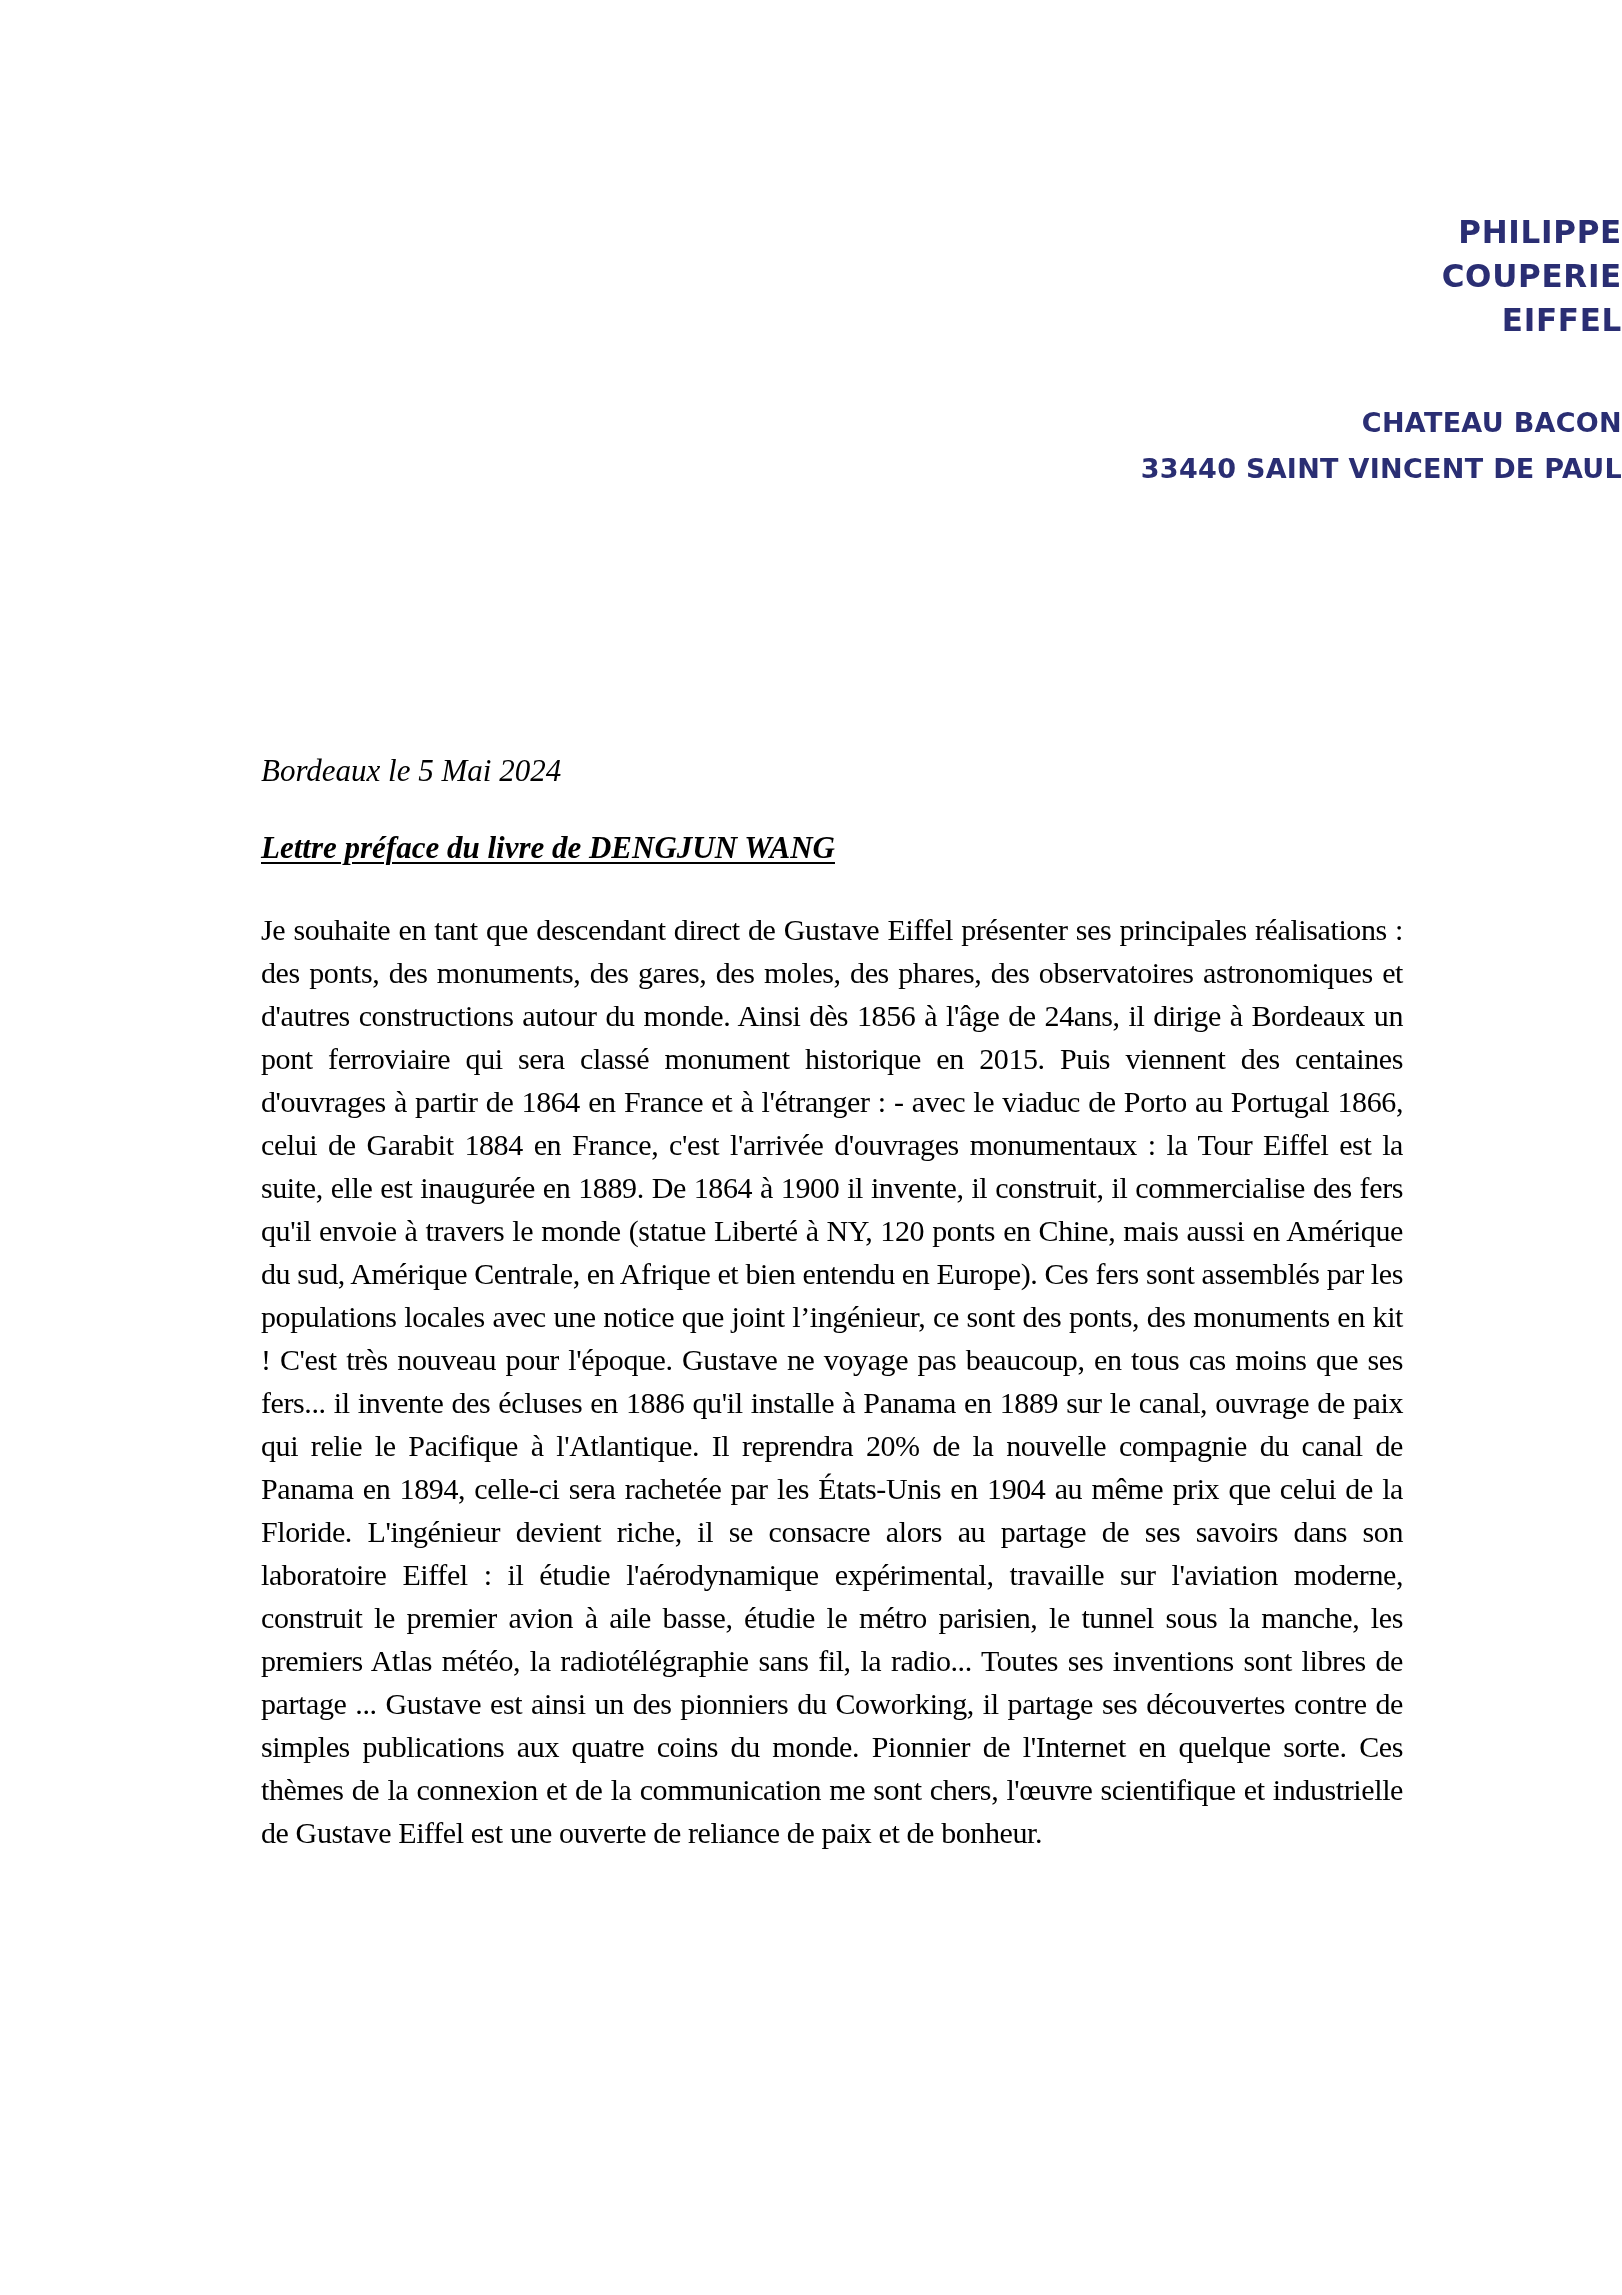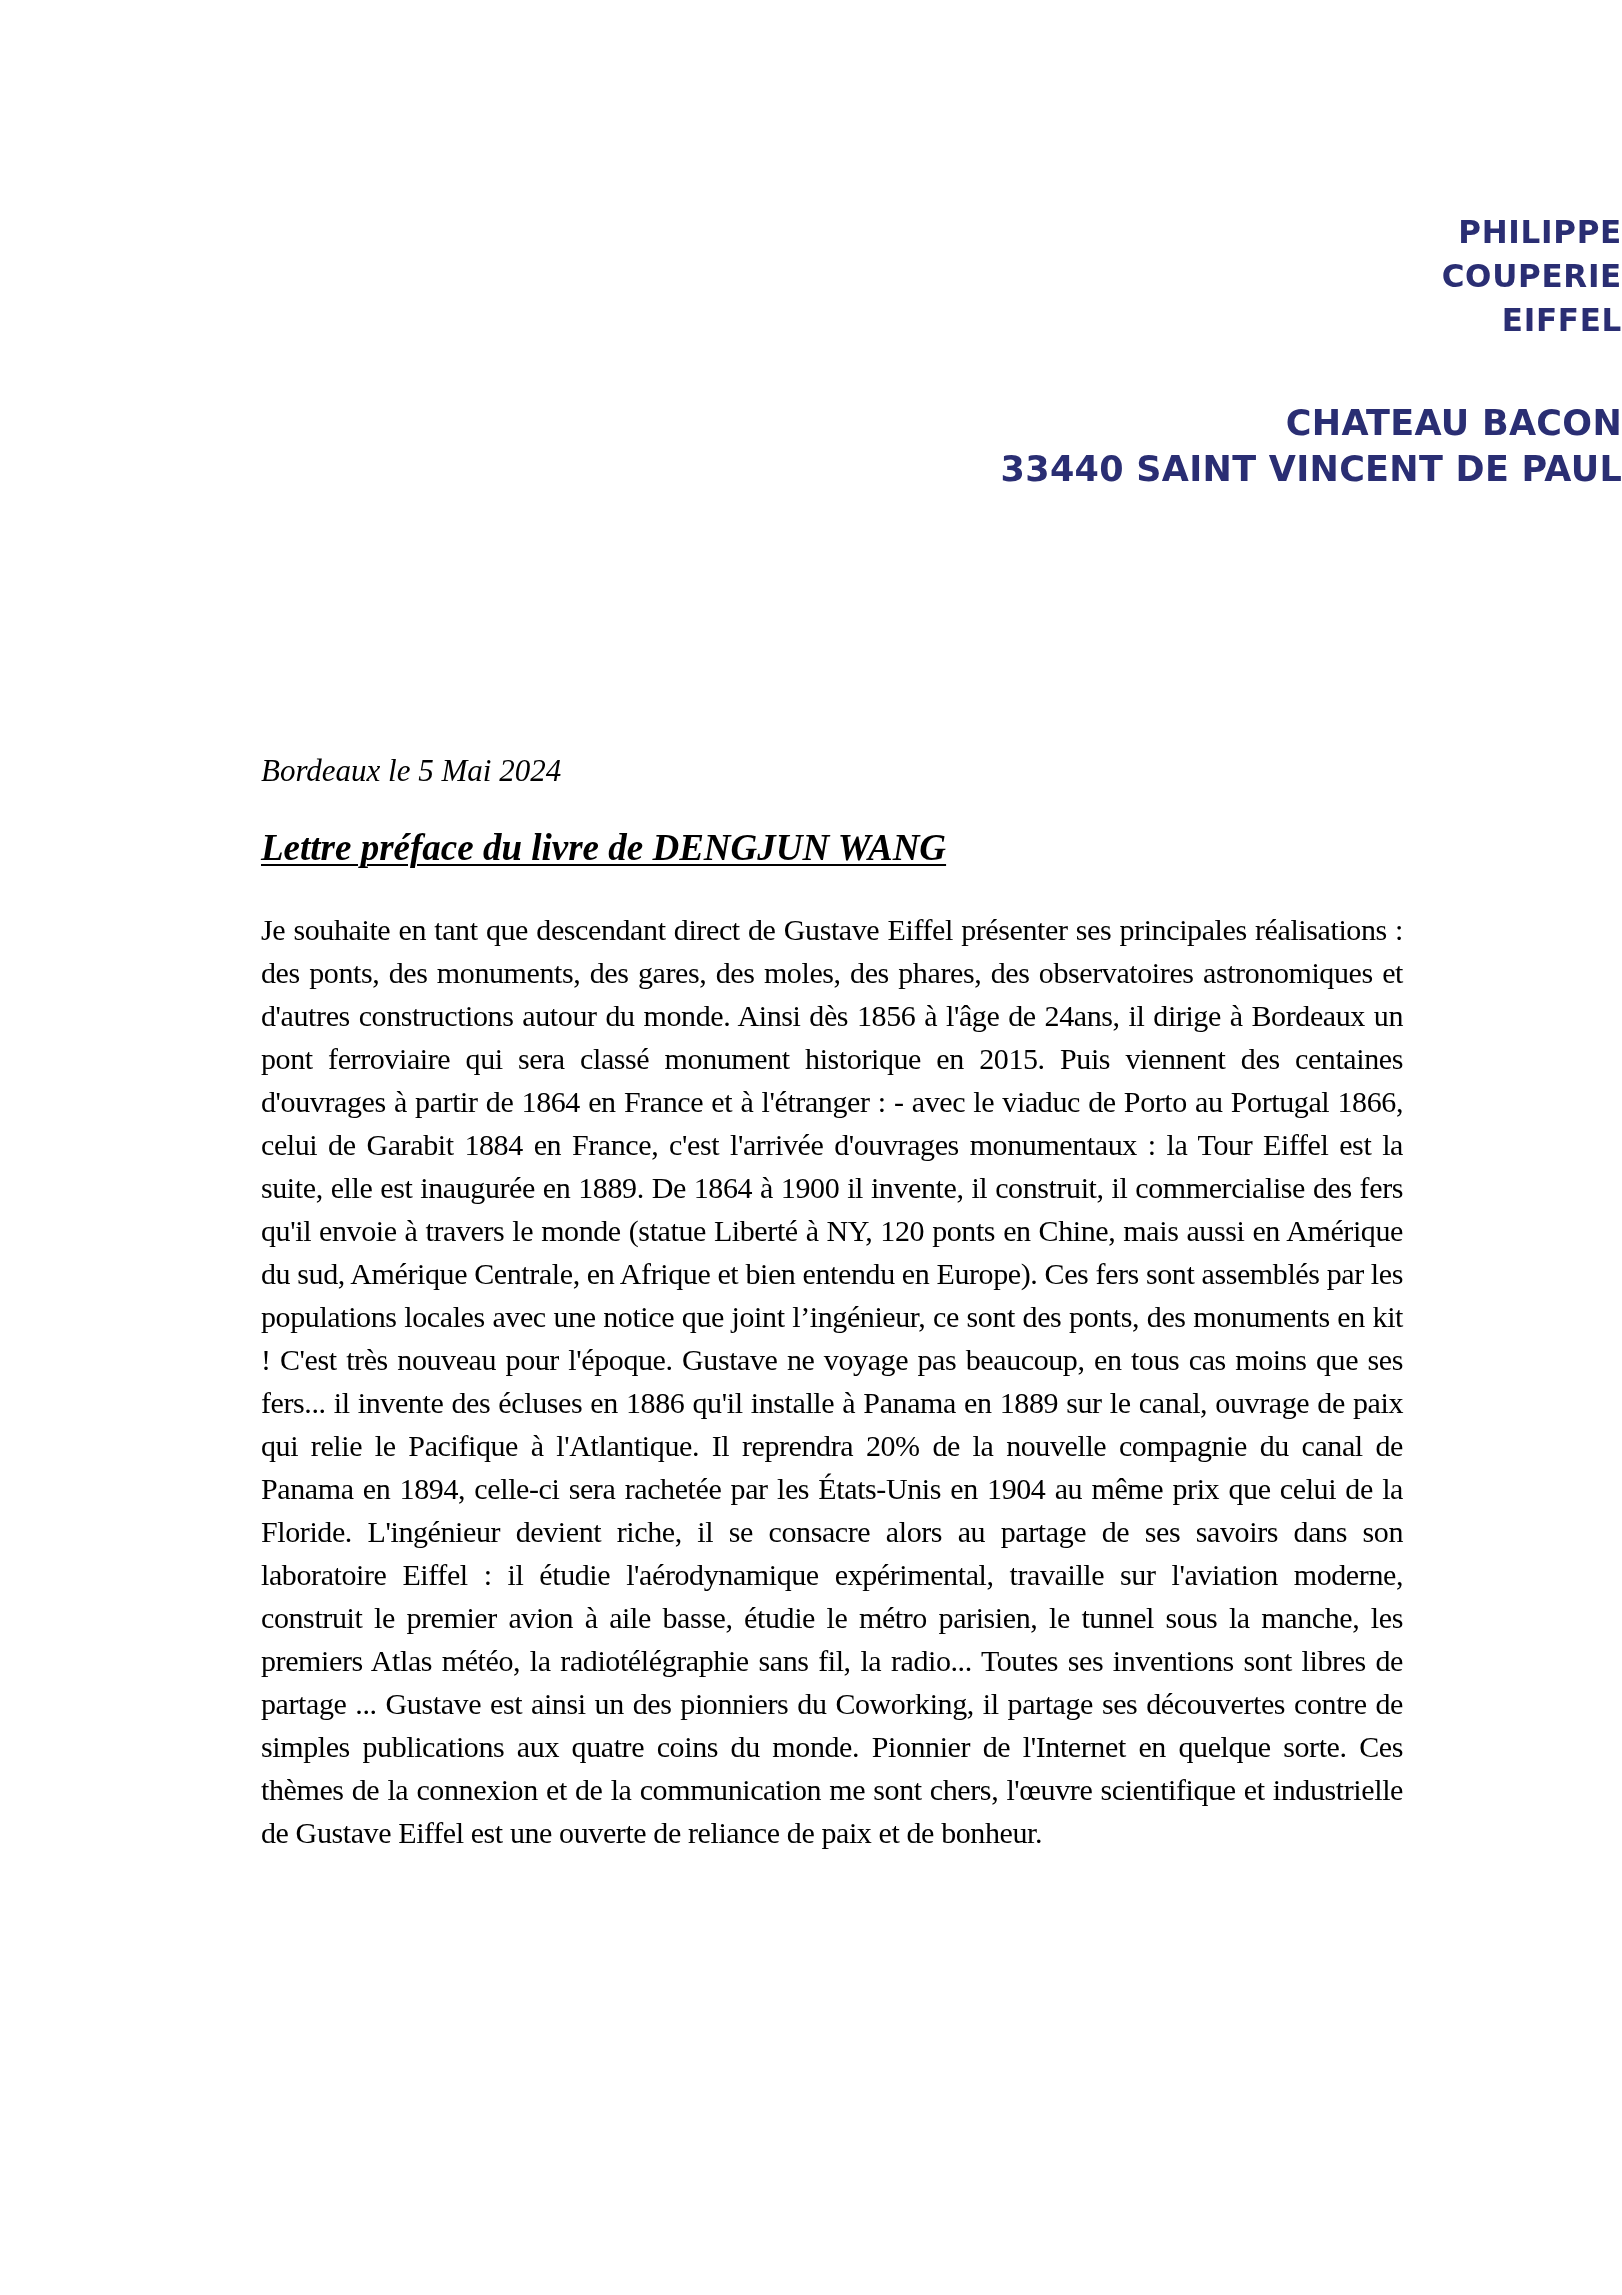--- a/index.html
+++ b/index.html
@@ -4,28 +4,28 @@
 <style>
   html, body { margin: 0; padding: 0; background: #ffffff; }
   body { width: 1622px; height: 2295px; position: relative; overflow: hidden; }
   .letterhead {
     position: absolute; left: 0; top: 209px; width: 1622px;
     text-align: right; color: #2a2e73;
     font-family: "DejaVu Sans", sans-serif; font-weight: bold;
   }
   .name-line { font-size: 31px; line-height: 44px; letter-spacing: 0.7px; transform: scaleY(1.05); }
   .address { margin-top: 59px; }
-  .addr-line { font-size: 35px; line-height: 46px; letter-spacing: 0.3px; }
+  .addr-line { font-size: 27px; line-height: 46px; letter-spacing: 0.3px; }
   .content {
     position: absolute; left: 261px; top: 751px; width: 1142px;
     font-family: "Liberation Serif", serif; color: #000;
   }
   .date { font-style: italic; font-size: 31px; line-height: 39px; margin: 0; }
   .title {
-    font-style: italic; font-weight: bold; font-size: 37px; line-height: 39px;
+    font-style: italic; font-weight: bold; font-size: 31px; line-height: 39px;
     margin: 38px 0 0 0; text-decoration: underline; text-decoration-thickness: 2px;
     text-underline-offset: 3.9px; display: inline-block; padding-right: 9.2px;
   }
   .body-text {
     margin-top: 41px; font-size: 30px; line-height: 43px;
     text-align: justify; letter-spacing: -0.4px; word-spacing: 0px;
   }
 </style>
 </head>
 <body>

